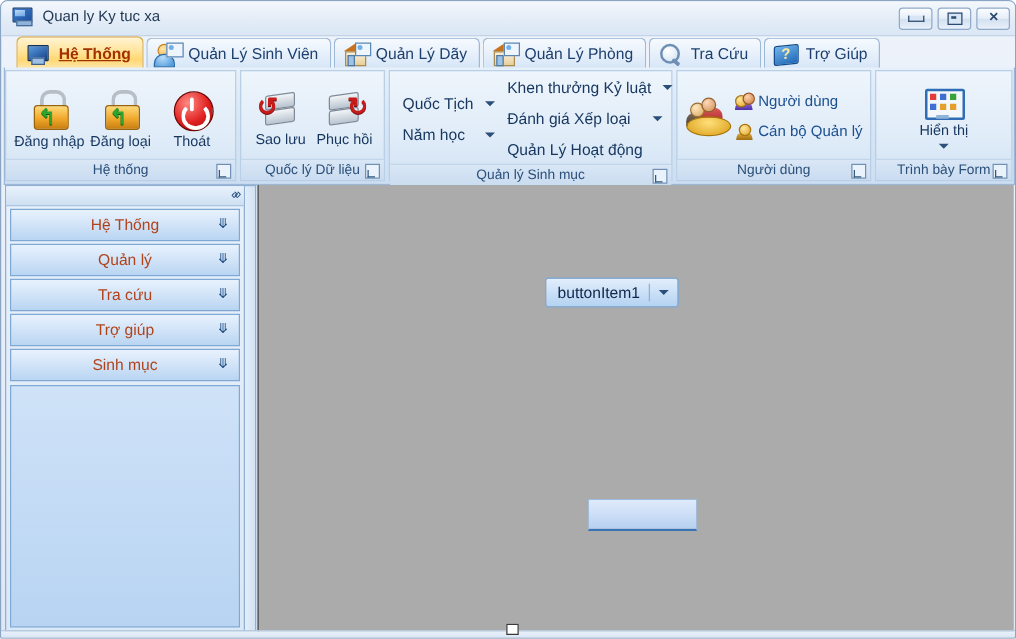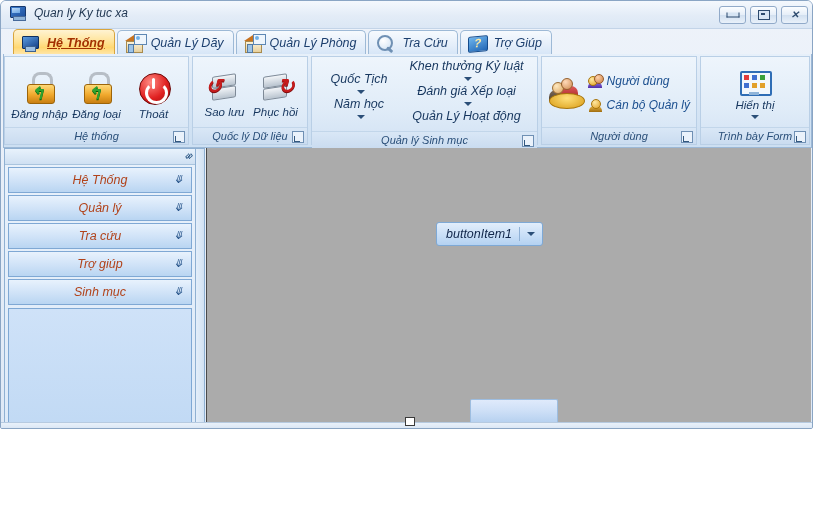--- a/index.html
+++ b/index.html
@@ -3,26 +3,25 @@
 <meta charset="utf-8">
 <style>
   html,body{margin:0;padding:0;}
   body{
     width:813px;height:511px;overflow:hidden;
     font-family:"Liberation Sans", sans-serif;
     background:#ffffff;
     -webkit-font-smoothing:antialiased;
   }
   .app{
-    position:relative;width:813px;height:429px;box-sizing:border-box;
+    position:relative;width:813px;height:511px;box-sizing:border-box;
     background:linear-gradient(180deg,#eef3fa 0%,#dfe9f6 100%);
     border:1px solid #8aa5c4;
     border-radius:6px 6px 2px 2px;
     overflow:hidden;
-    font-style:italic;
   }
 
   
   .titlebar{
     position:absolute;left:0;top:0;width:813px;height:28px;
     background:linear-gradient(180deg,#f4f8fd 0%,#e3ecf7 55%,#dbe7f5 100%);
     border-bottom:1px solid #c3d4e8;
     box-sizing:border-box;
   }
   .title-left{position:absolute;left:9px;top:4px;display:flex;align-items:center;gap:7px;}
@@ -164,21 +163,21 @@
   .smallrow .sic{width:15px;height:14px;position:relative;flex:0 0 auto;}
   .sic-userpair .a{position:absolute;left:0;top:2px;width:8px;height:8px;border-radius:50%;background:radial-gradient(circle at 35% 30%,#ffe8a0,#e2a227);border:1px solid #a8750b;}
   .sic-userpair .b{position:absolute;left:6px;top:0px;width:8px;height:8px;border-radius:50%;background:radial-gradient(circle at 35% 30%,#ffd2ac,#c97c3c);border:1px solid #93582a;}
   .sic-userpair .c{position:absolute;left:0px;top:8px;width:14px;height:6px;border-radius:5px 5px 0 0;background:linear-gradient(180deg,#8e6be0,#4f2fa8);}
   .sic-usersingle .a{position:absolute;left:3px;top:1px;width:8px;height:8px;border-radius:50%;background:radial-gradient(circle at 35% 30%,#ffe8a0,#e2a227);border:1px solid #a8750b;}
   .sic-usersingle .c{position:absolute;left:1px;top:8px;width:13px;height:6px;border-radius:5px 5px 0 0;background:linear-gradient(180deg,#e6b342,#a06d10);}
   .arrow-d{width:0;height:0;border-left:4px solid transparent;border-right:4px solid transparent;border-top:4px solid #2b4f78;margin-left:3px;}
 
   .menucol{display:flex;flex-direction:column;justify-content:center;gap:3px;}
   .menuitem{
-    display:flex;align-items:center;font-size:12.5px;color:#16365e;white-space:nowrap;height:22px;padding:0 4px;flex-direction:column;
+    display:flex;align-items:center;font-size:12.5px;color:#16365e;white-space:nowrap;height:22px;padding:0 4px;
   }
   .menuitem .txt{flex:0 0 auto;}
   .menuitem .sp{flex:1 1 auto;min-width:6px;}
 
   
   .navpane{
     position:absolute;left:3px;top:147px;width:192px;height:358px;
     box-sizing:border-box;
     background:linear-gradient(180deg,#e8f1fb,#dbe8f7);
     border:1px solid #8fb0d2;
@@ -274,20 +273,28 @@
   <div class="tabstrip">
 
     <div class="tab active">
       <span class="ti ti-monitor">
           <span class="s1"></span>
           <span class="s2"></span>
         </span>
       <span class="lbl">Hệ Thống</span>
     </div>
 
+    <div class="tab">
+      <span class="ti ti-user">
+          <span class="head"></span>
+          <span class="body"></span>
+          <span class="card"></span>
+        </span>
+      <span class="lbl">Quản Lý Sinh Viên</span>
+    </div>
 
     <div class="tab">
       <span class="ti ti-house">
           <span class="roof"></span>
           <span class="wall"></span>
           <span class="door"></span>
           <span class="card"></span>
         </span>
       <span class="lbl">Quản Lý Dãy</span>
     </div>

